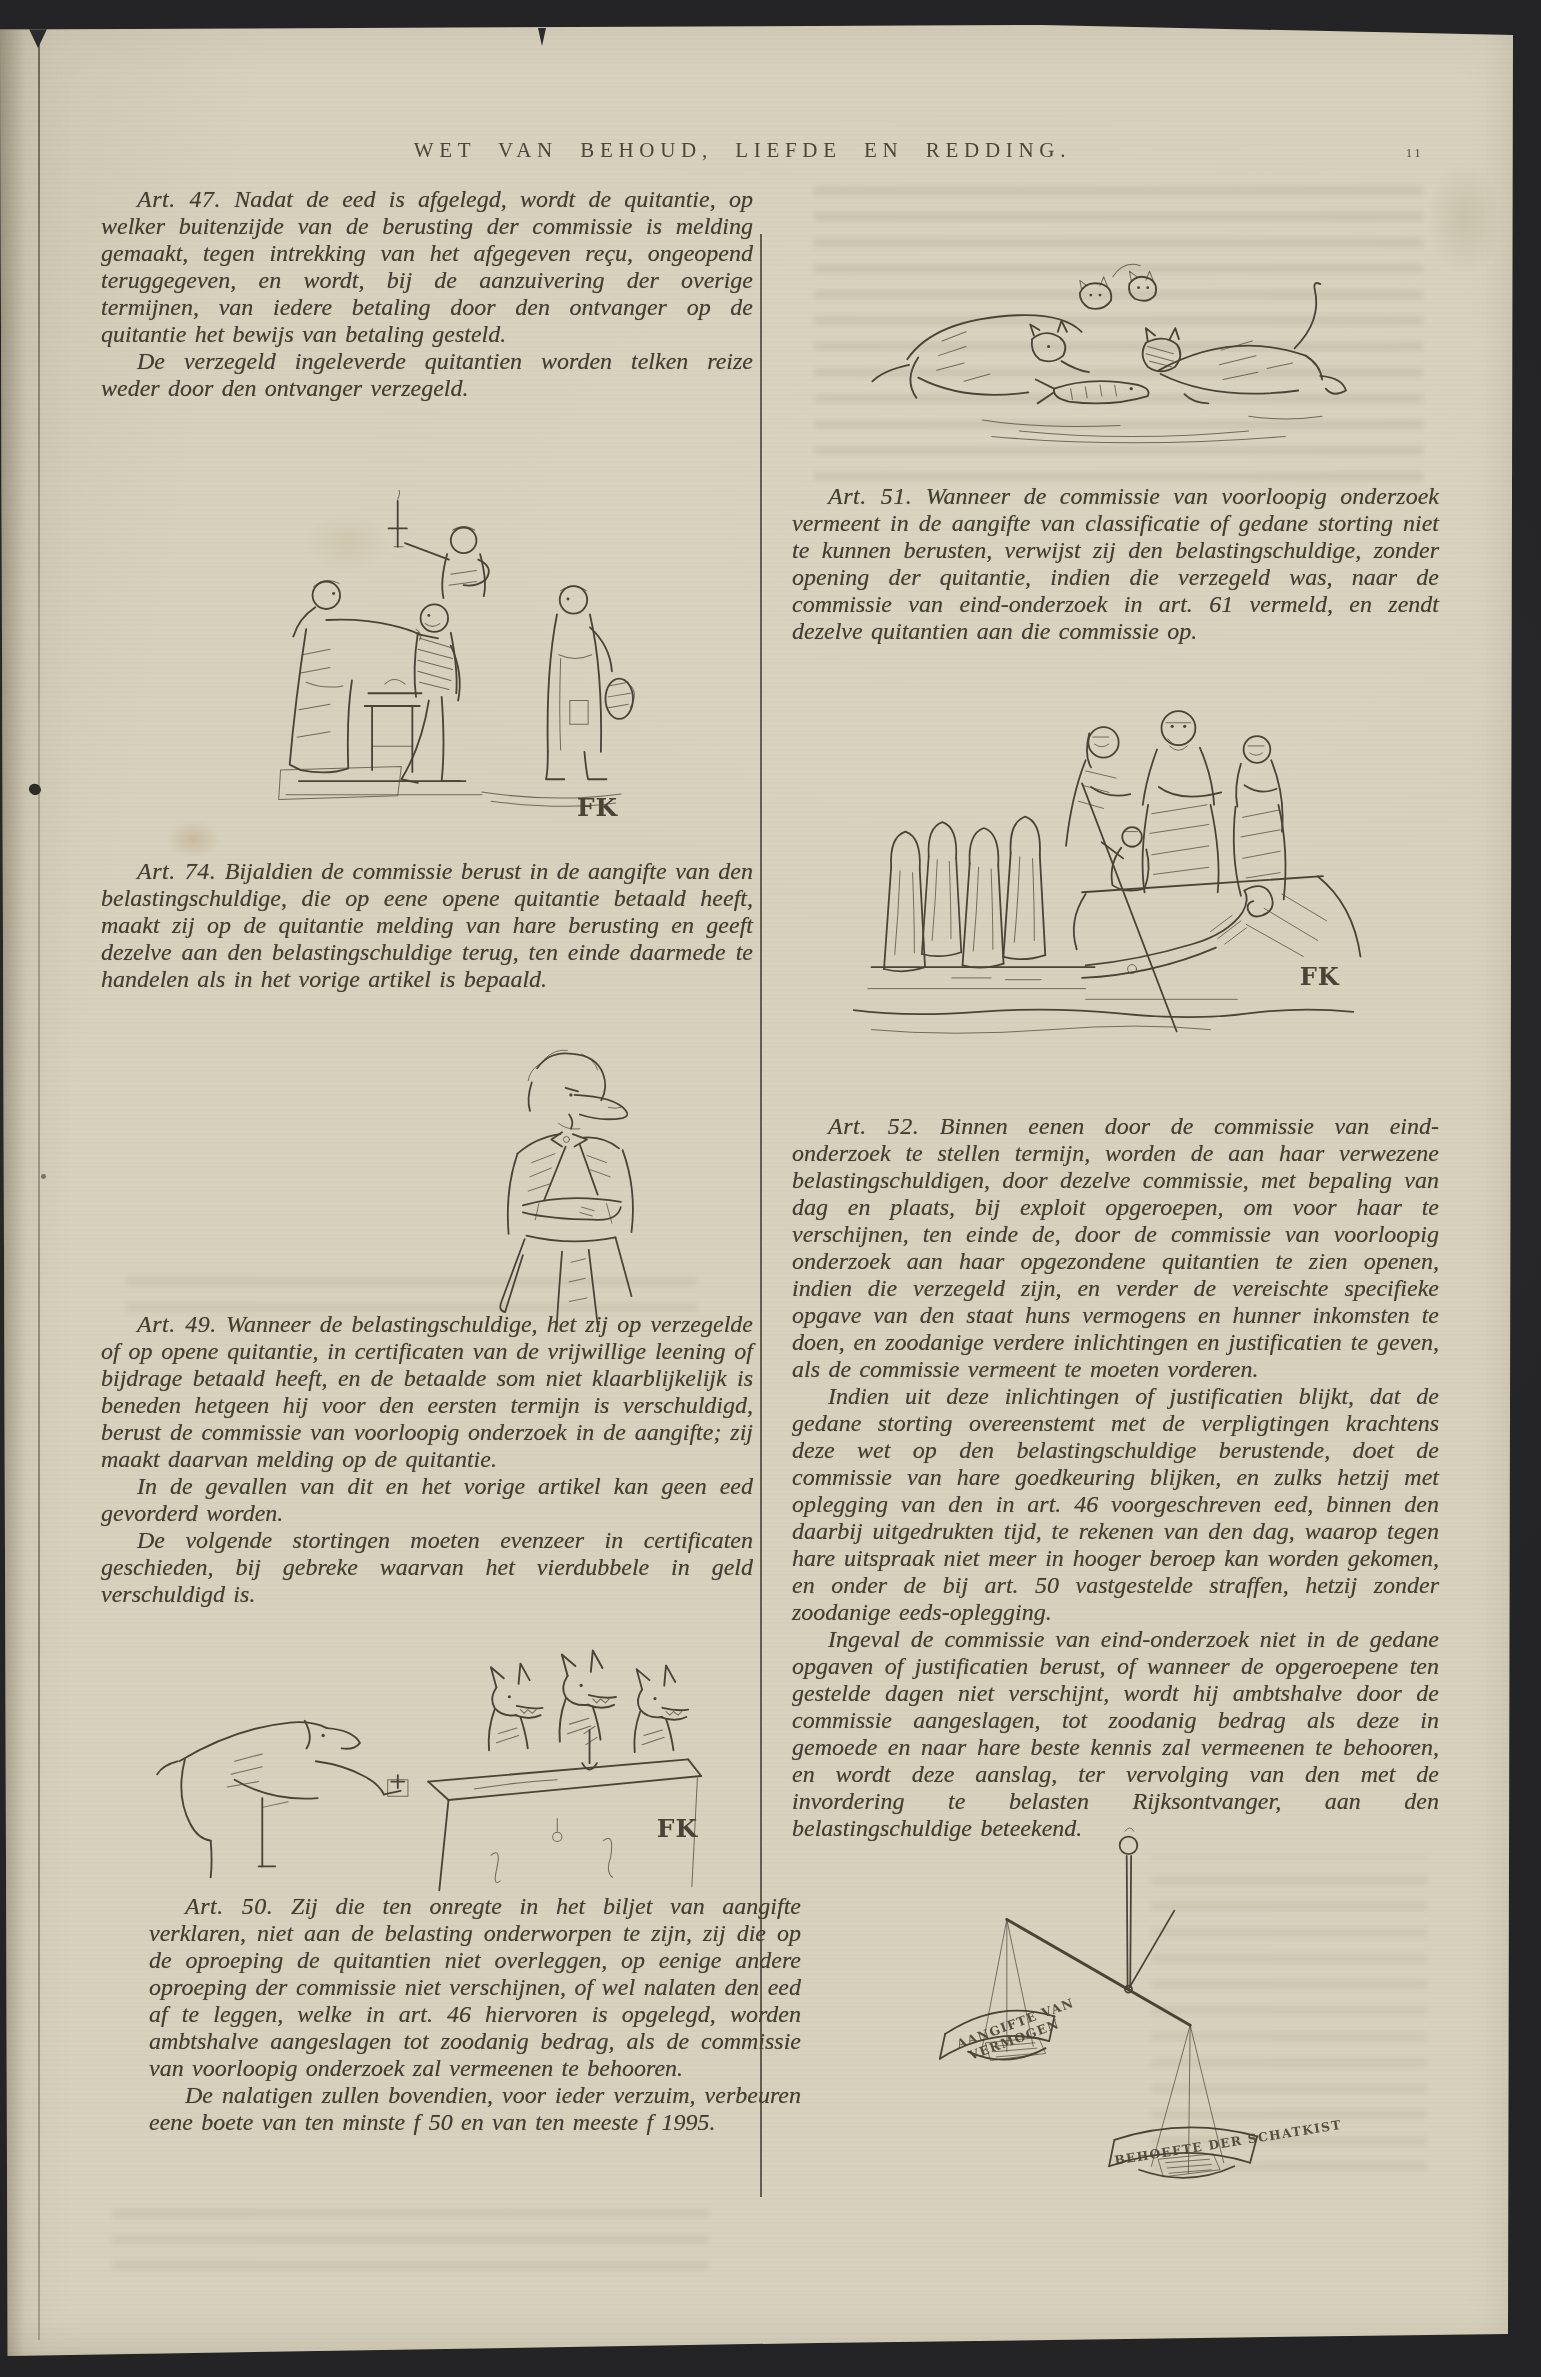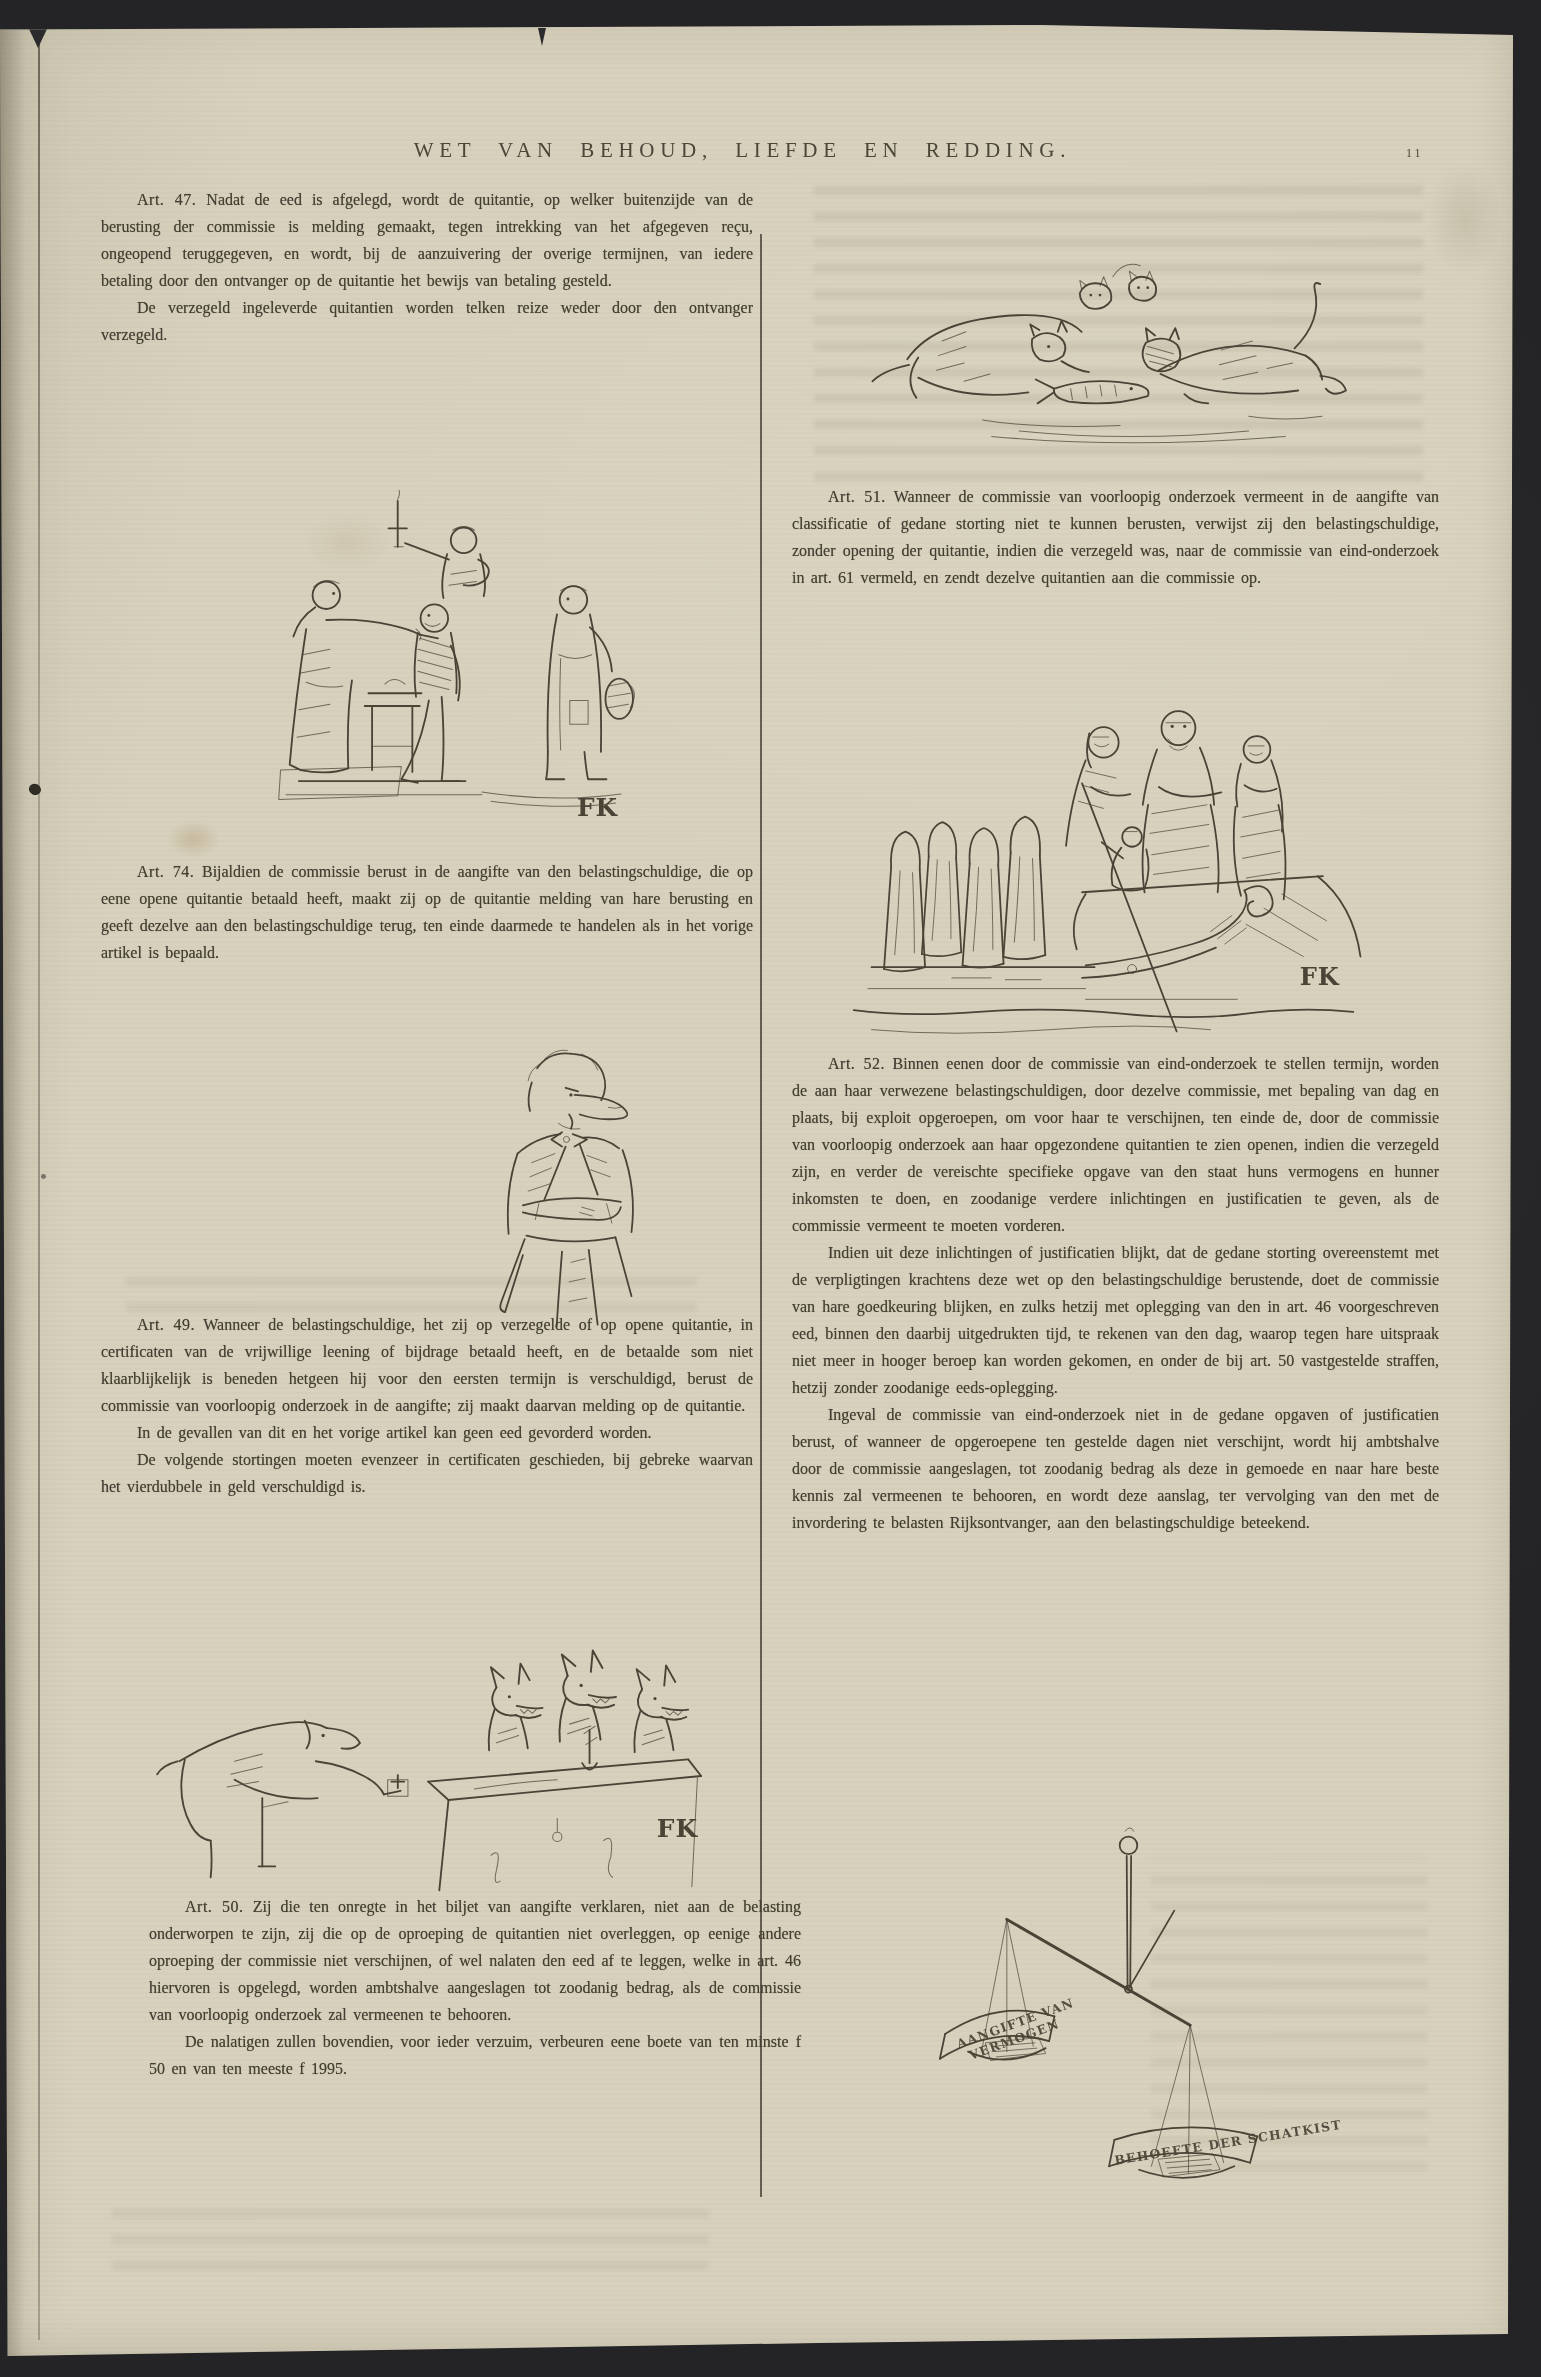--- a/index.html
+++ b/index.html
@@ -45,23 +45,24 @@
   }
   .page-number{position:absolute;left:1406px;top:146px;font-size:12px;letter-spacing:2.9px;color:#4b4638;}
   .column-divider{position:absolute;left:760px;top:234px;width:1.9px;height:1963px;background:rgba(68,62,50,.78);}
 
   .col{position:absolute;color:#423e31;}
   .col .block{position:absolute;left:0;width:100%;}
   .col-left{left:101px;top:0;width:652px;height:2378px;}
   .col-right{left:792px;top:0;width:647px;height:2378px;}
 
   p.body-par{
-    margin:0;font-size:16px;line-height:27px;text-align:justify;
+    margin:0;font-size:24px;line-height:27px;text-align:justify;
     text-indent:36px;word-spacing:2.4px;
     text-shadow:0 0 0.7px rgba(62,56,40,.55);
+    font-style:italic;
   }
   .art-label{letter-spacing:0.5px;}
 
   .fig{position:absolute;font-weight:bold;}
   .engraving path,.engraving line,.engraving circle,.engraving ellipse,.engraving polyline{
     fill:none;stroke:#4a4336;stroke-width:2;stroke-linecap:round;stroke-linejoin:round;}
   .engraving .thin{stroke-width:1.1;opacity:.72;}
   .engraving .thick{stroke-width:3.4;}
   .engraving .dot{fill:#4a4336;stroke:none;}
   .engraving text{fill:#4a4336;stroke:none;font-family:"DejaVu Serif","Liberation Serif",serif;}
@@ -386,21 +387,21 @@
         <path d="M60 332 H310"></path>
           <path d="M56 356 H300" class="thin"></path>
         <path d="M150 344 h44 M210 346 h40" class="thin"></path>
         <path d="M40 380 Q100 388 180 382 Q260 376 340 384 Q420 392 480 384 Q540 376 600 382"></path>
         <path d="M60 402 Q150 410 260 402 Q360 394 440 402" class="thin"></path>
         <path d="M300 368 H470" class="thin"></path>
         <text class="sig" x="540" y="352">FK</text>
       </svg>
     </div>
 
-    <section class="block" style="top:1050px;">
+    <section class="block" style="top:1113px;">
       <p class="body-par"><span class="art-label">Art. 52.</span> <span>Binnen eenen door de commissie van eind-onderzoek te stellen termijn, worden de aan haar verwezene belastingschuldigen, door dezelve commissie, met bepaling van dag en plaats, bij exploit opgeroepen, om voor haar te verschijnen, ten einde de, door de commissie van voorloopig onderzoek aan haar opgezondene quitantien te zien openen, indien die verzegeld zijn, en verder de vereischte specifieke opgave van den staat huns vermogens en hunner inkomsten te doen, en zoodanige verdere inlichtingen en justificatien te geven, als de commissie vermeent te moeten vorderen.</span></p>
       <p class="body-par">Indien uit deze inlichtingen of justificatien blijkt, dat de gedane storting overeenstemt met de verpligtingen krachtens deze wet op den belastingschuldige berustende, doet de commissie van hare goedkeuring blijken, en zulks hetzij met oplegging van den in art. 46 voorgeschreven eed, binnen den daarbij uitgedrukten tijd, te rekenen van den dag, waarop tegen hare uitspraak niet meer in hooger beroep kan worden gekomen, en onder de bij art. 50 vastgestelde straffen, hetzij zonder zoodanige eeds-oplegging.</p>
       <p class="body-par">Ingeval de commissie van eind-onderzoek niet in de gedane opgaven of justificatien berust, of wanneer de opgeroepene ten gestelde dagen niet verschijnt, wordt hij ambtshalve door de commissie aangeslagen, tot zoodanig bedrag als deze in gemoede en naar hare beste kennis zal vermeenen te behooren, en wordt deze aanslag, ter vervolging van den met de invordering te belasten Rijksontvanger, aan den belastingschuldige beteekend.</p>
     </section>
 
     <div class="fig" style="left:102px;top:1826px;width:476px;">
       <svg class="engraving" viewBox="0 0 540 440" width="476">
         <path d="M262 6 q6 -8 10 0" class="thin"></path>
         <circle cx="266" cy="22" r="10"></circle>
         <path d="M264 34 L265 183 M269 34 L268 183"></path>

